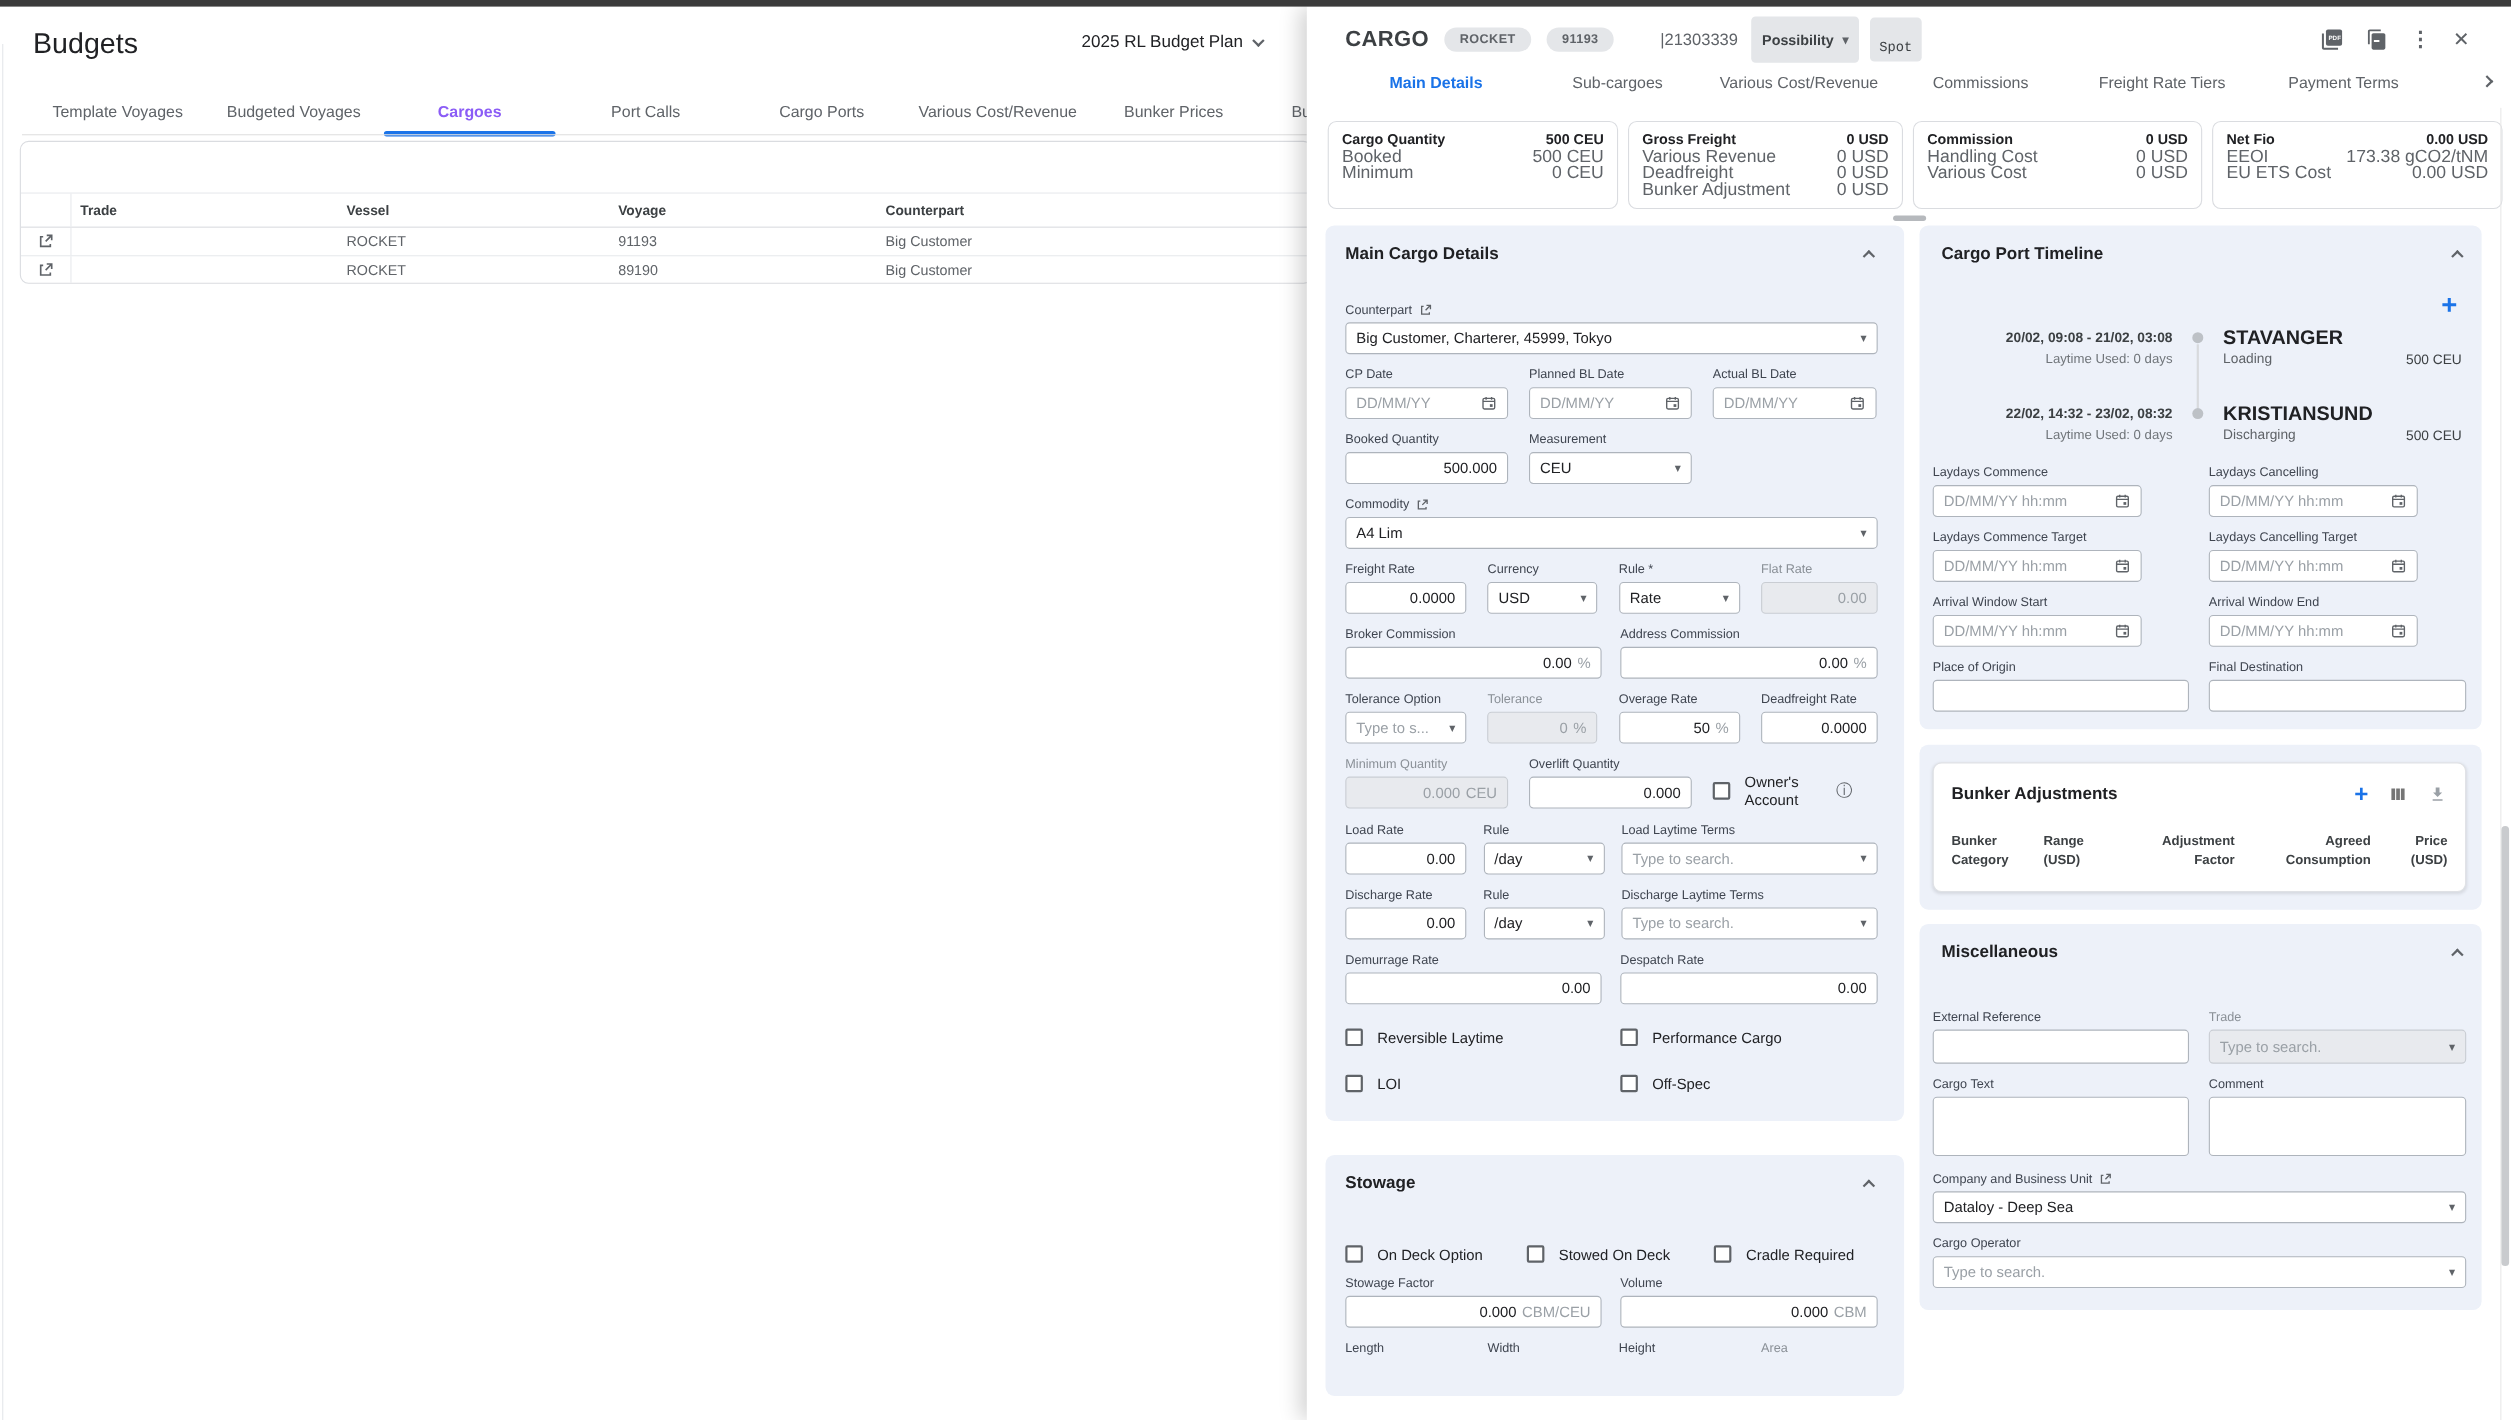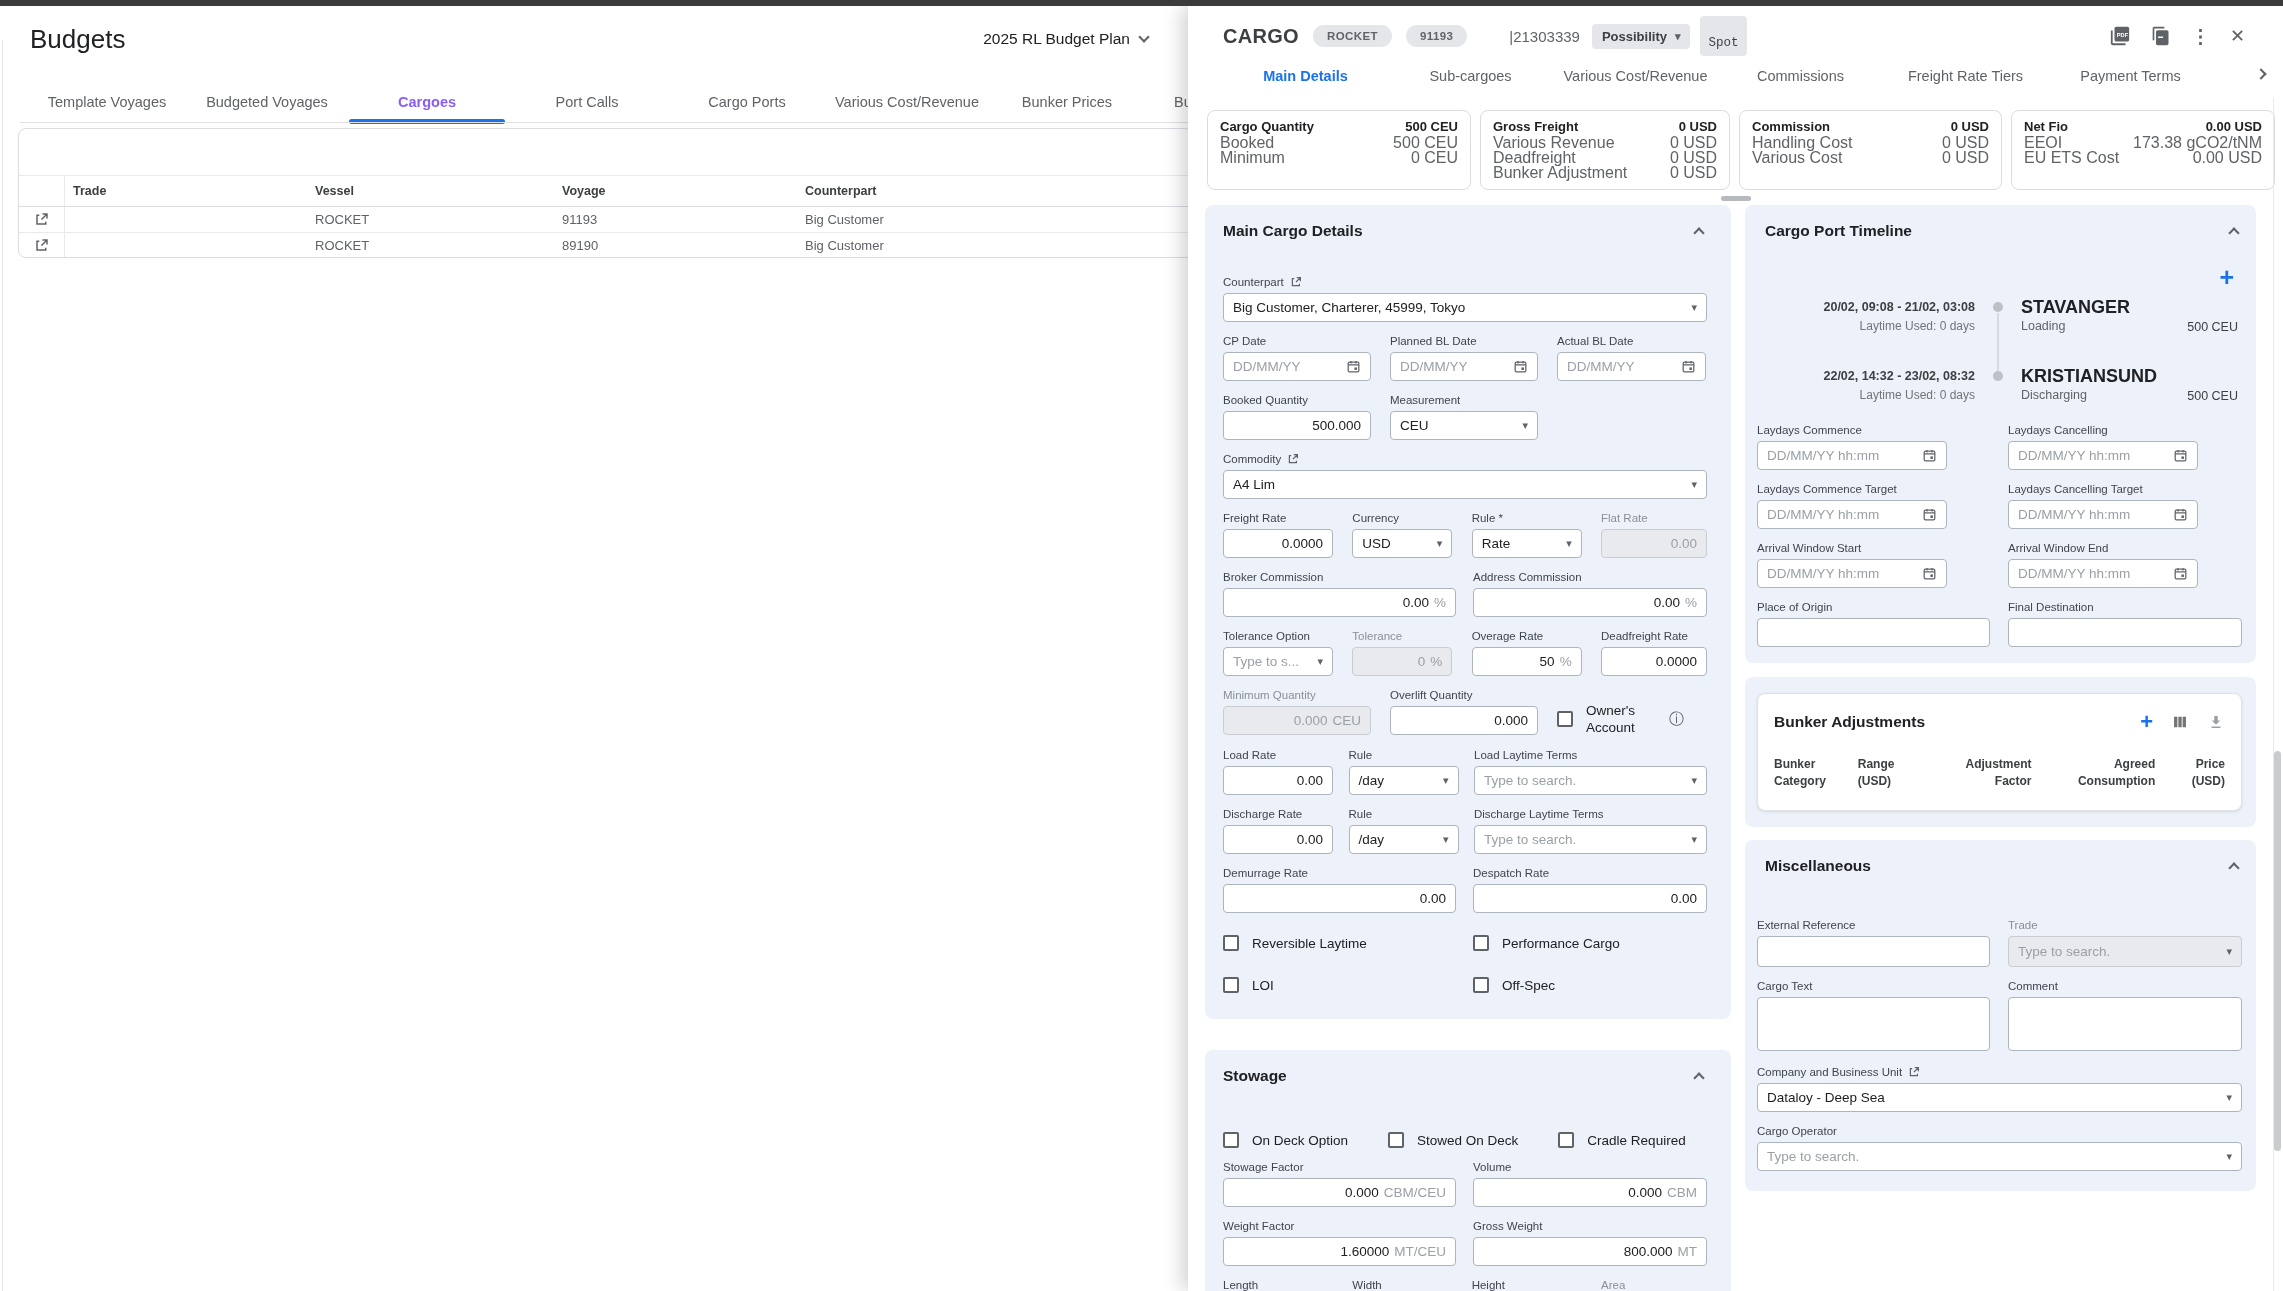--- a/index.html
+++ b/index.html
@@ -43,21 +43,21 @@
   .lnk { display:inline-flex; }
 
   
   .drawer { position:absolute; left:1188px; top:6px; width:1095px; bottom:0; background:#fff;
     box-shadow:-6px 0 18px rgba(0,0,0,.18); z-index:10; }
   .d-header { position:absolute; top:12px; left:35px; right:30px; height:36px; display:flex; align-items:center; }
   .d-title { font-size:20px; font-weight:bold; color:#3c4043; letter-spacing:.3px; }
   .pill { background:#e4e6e9; color:#5f6368; font-size:11.5px; font-weight:bold; letter-spacing:.4px;
     border-radius:11px; height:22px; line-height:22px; padding:0 14px; margin-left:14px; }
   .d-ref { margin-left:42px; font-size:15px; color:#5f6368; }
-  .status-dd { margin-left:12px; background:#e4e6e9; border-radius:4px; height:25px; display:flex;
+  .status-dd { margin-left:12px; background:#e4e6e9; border-radius:4px; height:42px; display:flex;
     align-items:center; gap:8px; padding:0 10px; font-size:13px; font-weight:bold; color:#3c4043; cursor:pointer; }
   .caret { font-size:11px; color:#5f6368; }
   .spot { margin-left:10px; background:#e4e6e9; border-radius:4px; height:40px; line-height:22px;
     padding:16px 8px; font-size:12.5px; color:#3c4043;font-family:Liberation Mono, monospace; }
   .hdr-icons { margin-left:auto; display:flex; align-items:center; gap:20px; margin-right:8px; }
   .icobtn { display:inline-flex; cursor:pointer; align-items:center; justify-content:center; }
   .kebab { font-size:19px; color:#5f6368; font-weight:bold; }
   .closex { font-size:18px; color:#5f6368; }
 
   .d-tabs { position:absolute; top:52px; left:35px; right:50px; height:36px; display:flex; }
@@ -627,36 +627,20 @@
             </div>
           </div>
         <div>
             <div class="lbl">Volume</div>
           <div class="inp num">
               <span>0.000</span>
               <span class="sfx">CBM</span>
             </div>
           </div>
       </div>
-      <div class="frow g2">
-        <div>
-            <div class="lbl">Weight Factor</div>
-          <div class="inp num">
-              <span>1.60000</span>
-              <span class="sfx">MT/CEU</span>
-            </div>
-          </div>
-        <div>
-            <div class="lbl">Gross Weight</div>
-          <div class="inp num">
-              <span>800.000</span>
-              <span class="sfx">MT</span>
-            </div>
-          </div>
-      </div>
       <div class="frow g4">
         <div>
             <div class="lbl">Length</div>
           </div>
         <div>
             <div class="lbl">Width</div>
           </div>
         <div>
             <div class="lbl">Height</div>
           </div>

